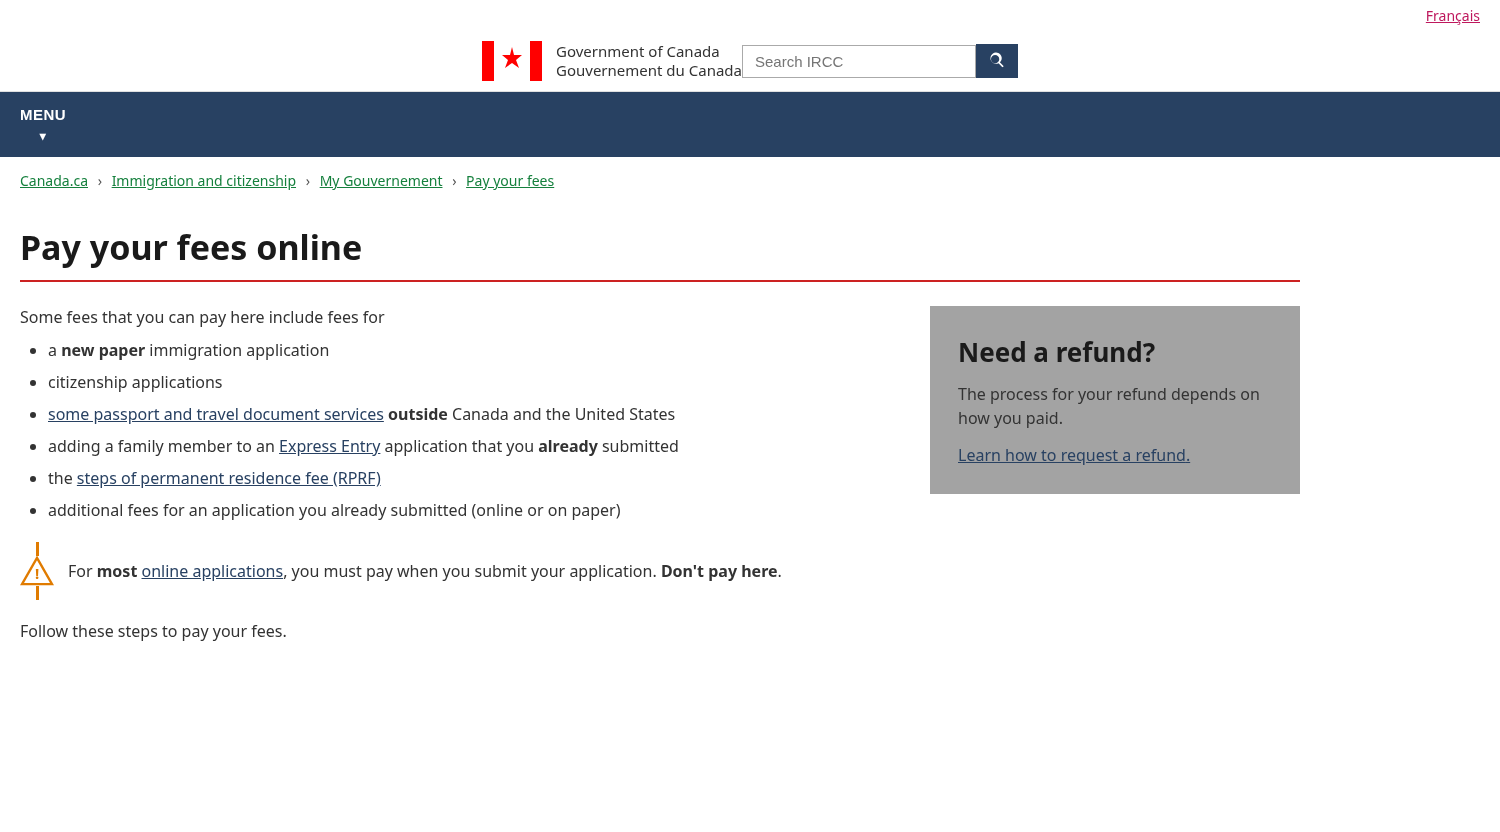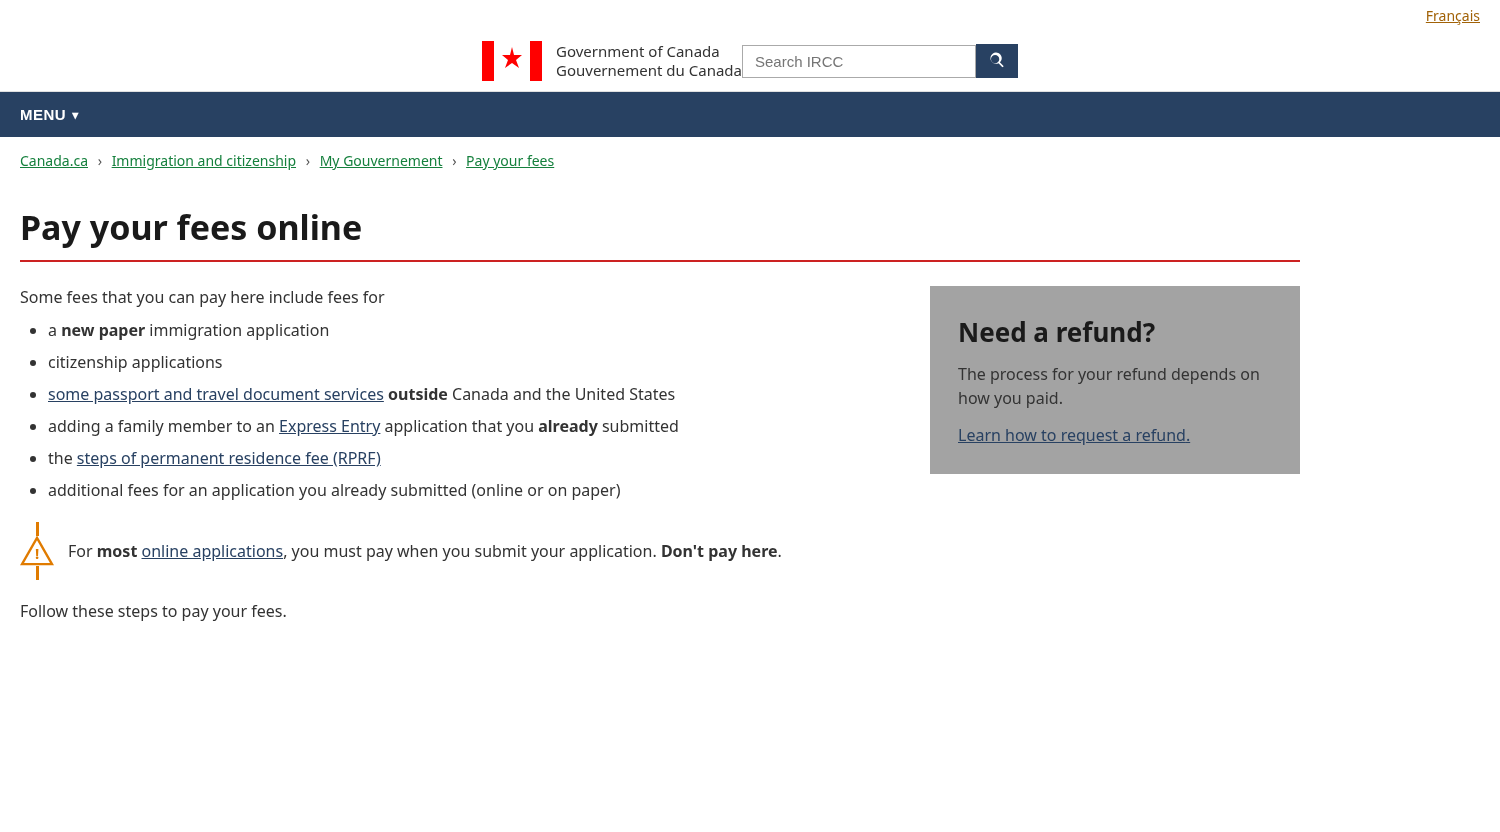--- a/index.html
+++ b/index.html
@@ -6,21 +6,21 @@
     body { font-family: "Noto Sans", Arial, sans-serif; font-size: 16px; color: #333; background: #fff; }
 
     
     .top-bar {
       display: flex;
       justify-content: flex-end;
       padding: 6px 20px;
       background: #fff;
     }
     .lang-link {
-      color: #a16207;
+      color: #be185d;
       text-decoration: underline;
       font-size: 14px;
       cursor: pointer;
     }
     .header {
       display: flex;
       align-items: center;
       justify-content: center;
       padding: 10px 20px 10px 20px;
       background: #fff;
@@ -77,20 +77,21 @@
       border: none;
       color: #fff;
       font-size: 15px;
       font-weight: bold;
       padding: 14px 10px 14px 0;
       cursor: pointer;
       display: flex;
       align-items: center;
       gap: 6px;
       letter-spacing: 0.5px;
+      flex-direction: column;
     }
     .menu-btn .chevron {
       font-size: 12px;
     }
 
     
     .breadcrumb {
       padding: 14px 20px;
       font-size: 14px;
       color: #555;

